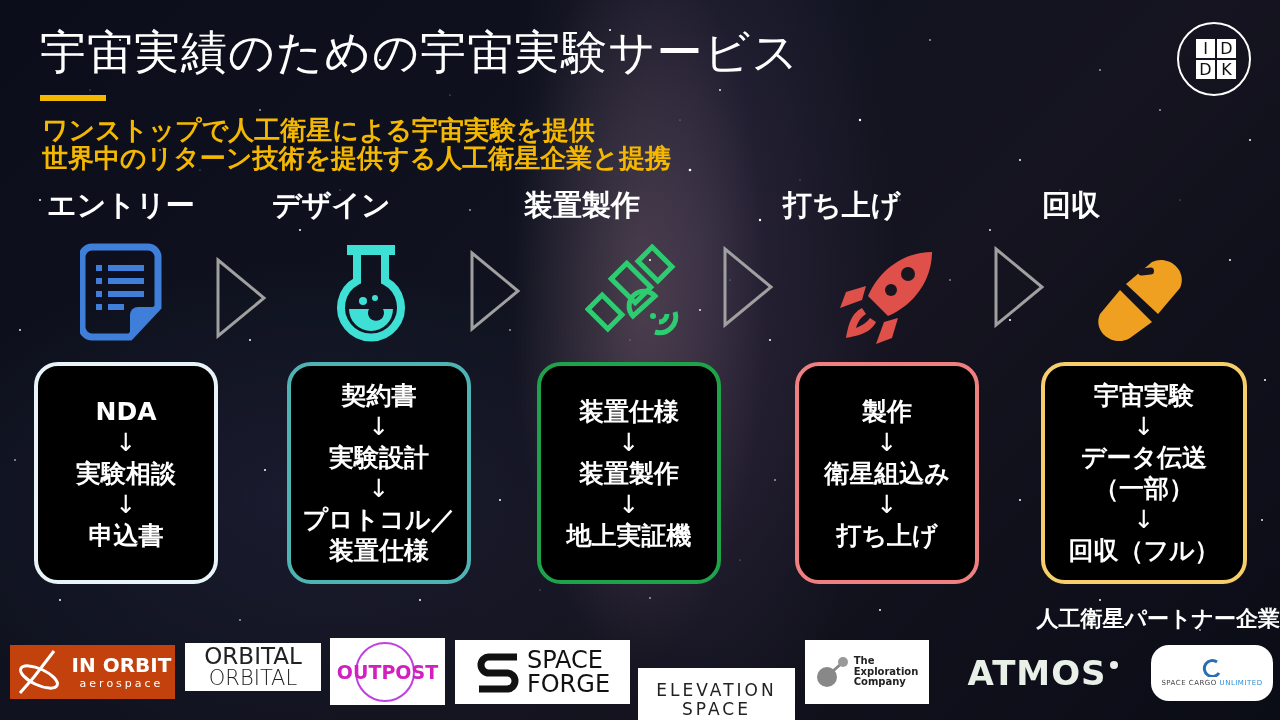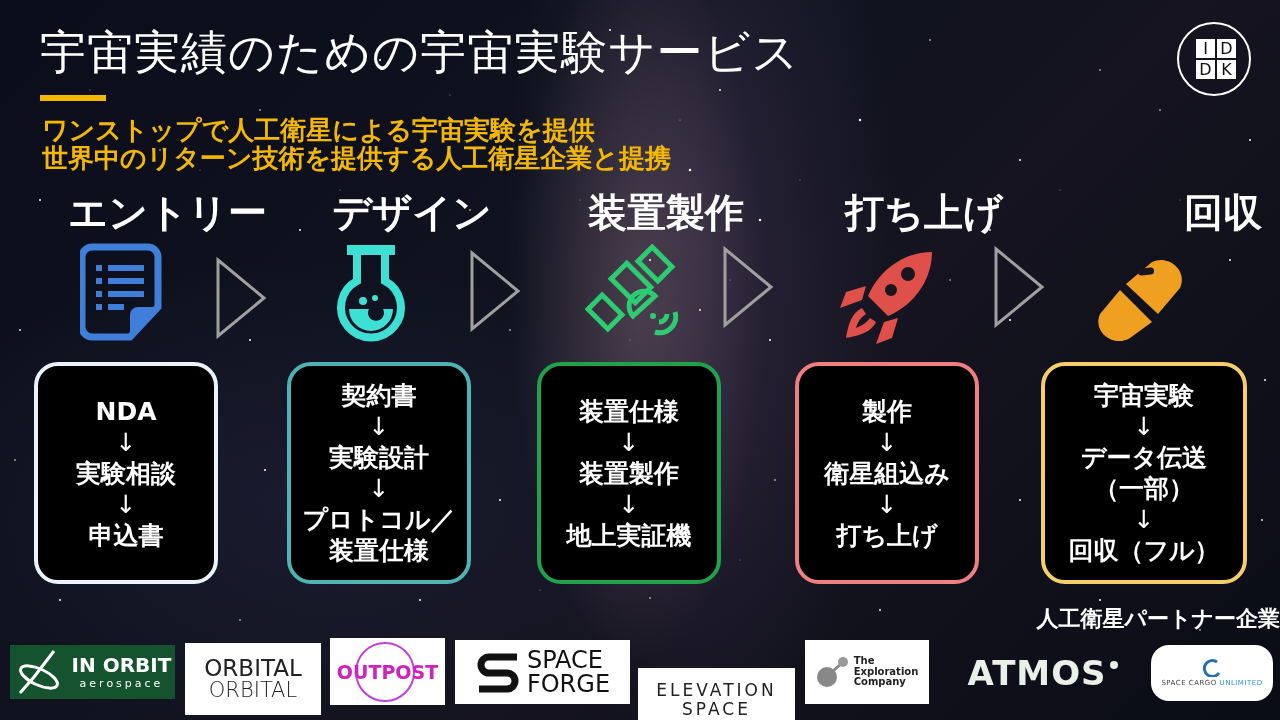--- a/index.html
+++ b/index.html
@@ -33,22 +33,22 @@
   }
   .logo-grid {
     position: absolute; left: 17px; top: 15px; width: 40px; height: 40px;
     display: grid; grid-template-columns: 1fr 1fr; gap: 2px;
   }
   .logo-grid span {
     background: #fff; color: #111; font-family: "DejaVu Sans", sans-serif;
     font-size: 16px; display: flex; align-items: center; justify-content: center;
   }
   .step-label {
-    position: absolute; top: 186px; font-size: 39px; font-weight: bold; color: #fff;
-    text-align: right; width: 220px;
+    position: absolute; top: 186px; font-size: 29px; font-weight: bold; color: #fff;
+    text-align: left; width: 220px;
   }
   .icon { position: absolute; }
   .chev { position: absolute; }
   .box {
     position: absolute; top: 362px; width: 184px; height: 222px;
     background: #000; border-radius: 24px; border: 4px solid #fff;
     display: flex; flex-direction: column; align-items: center; justify-content: center;
     text-align: center; font-size: 25px; font-weight: bold; line-height: 31px;
   }
   .box .arr { font-weight: normal; }
@@ -251,32 +251,32 @@
   <div>宇宙実験</div>
   <div class="arr">↓</div>
   <div>データ伝送</div>
   <div>（一部）</div>
   <div class="arr">↓</div>
   <div>回収（フル）</div>
 </div>
 
 <div class="partners-title">人工衛星パートナー企業</div>
 
-<div class="partner" style="left:10px;top:645px;width:165px;height:54px;background:#14532d;">
+<div class="partner" style="left:10px;top:645px;width:165px;height:54px;background:#c2410c;">
   <svg width="50" height="50" viewBox="0 0 50 50">
     <ellipse cx="25" cy="30" rx="20" ry="8" fill="none" stroke="#fff" stroke-width="3" transform="rotate(25 25 30)"></ellipse>
     <path d="M40 4 L20 30 L6 46" stroke="#fff" stroke-width="3" fill="none"></path>
   </svg>
   <div style="margin-left:8px;text-align:center;line-height:1;">
     <div style="font-family:'DejaVu Sans',sans-serif;font-weight:bold;font-size:20px;color:#fff;">IN ORBIT</div>
     <div style="font-size:11px;letter-spacing:3px;color:#fff;margin-top:3px;">aerospace</div>
   </div>
 </div>
 
-<div class="partner white" style="left:185px;top:643px;width:136px;height:72px;flex-direction:column;line-height:1;">
+<div class="partner white" style="left:185px;top:643px;width:136px;height:48px;flex-direction:column;line-height:1;">
   <div style="font-size:23px;color:#222;font-family:'DejaVu Sans',sans-serif;">ORBITAL</div>
   <div style="font-size:21px;color:#222;font-family:'DejaVu Sans',sans-serif;font-weight:300;">ORBITAL</div>
 </div>
 
 <div class="partner white" style="left:330px;top:638px;width:115px;height:67px;">
   <div style="position:absolute;left:25px;top:4px;width:60px;height:60px;border:2px solid #c040e0;border-radius:50%;"></div>
   <div style="position:relative;font-size:19px;font-weight:bold;color:#d020c0;font-family:'DejaVu Sans',sans-serif;">OUTPOST</div>
 </div>
 
 <div class="partner white" style="left:455px;top:640px;width:175px;height:64px;">

